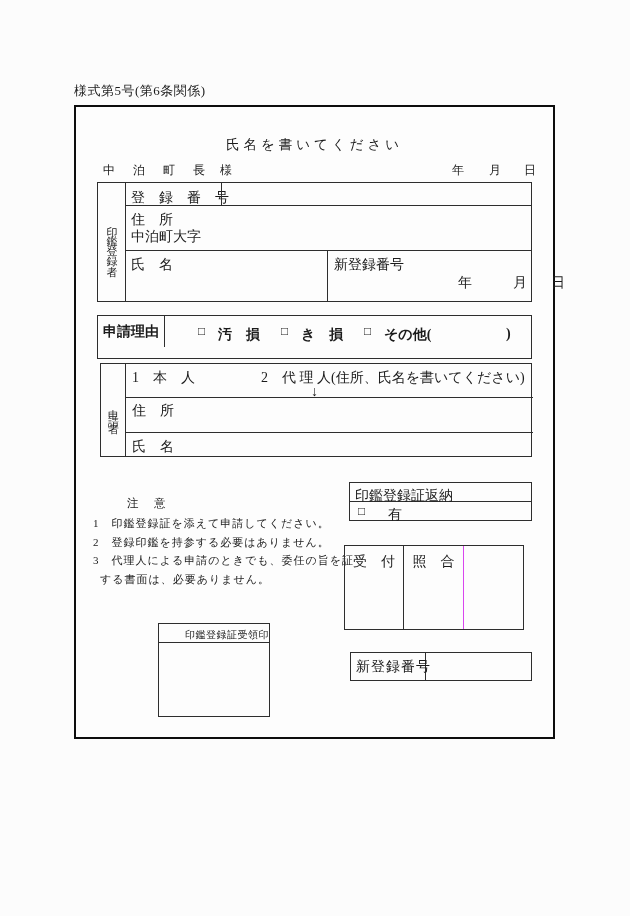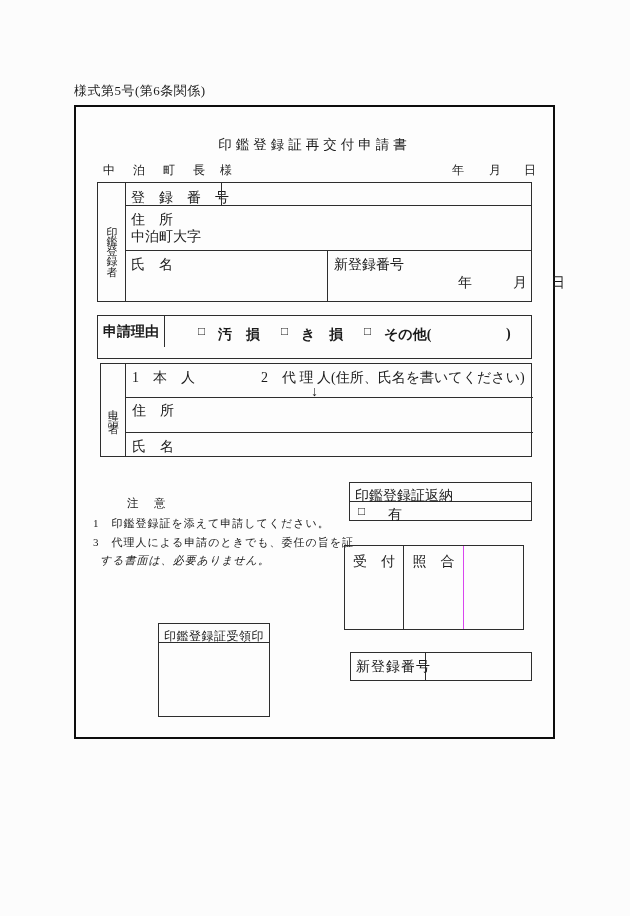--- a/index.html
+++ b/index.html
@@ -16,35 +16,35 @@
   .fs12{font-size:12px;line-height:1;}
   .outer-border{border:2px solid #0d0d0d;background:#fdfdfd;}
   .box{border:1px solid #2e2e2e;box-sizing:border-box;background:transparent;}
   .title{font-size:13.5px;letter-spacing:4px;text-align:center;white-space:nowrap;}
   .vcol{display:flex;align-items:center;justify-content:center;box-sizing:border-box;border-right:1px solid #2e2e2e;}
   .vtext{writing-mode:vertical-rl;text-orientation:upright;font-size:11px;white-space:nowrap;}
   .ls10{letter-spacing:10px;}
   .ls7{letter-spacing:7px;}
   .lbl{font-size:14px;white-space:nowrap;}
   .note-line{font-size:11px;letter-spacing:1px;line-height:18.5px;white-space:nowrap;}
-  .indent-half{padding-left:7px;font-style:italic;}
+  .indent-half{padding-left:7px;}
   .cb{font-size:12px;line-height:1;}
   .hdr-row{box-sizing:border-box;border-bottom:1px solid #2e2e2e;}
   .nowrap{white-space:nowrap;}
 </style>
 </head>
 <body>
 
 <div class="page">
 
   <div class="abs fs11 nowrap" style="left:74px;top:84px;letter-spacing:0.5px;">様式第5号(第6条関係)</div>
 
   <div class="abs outer-border" style="left:74px;top:105px;width:481px;height:634px;box-sizing:border-box;"></div>
 
-  <div class="abs title" style="left:74px;top:136px;width:481px;">印鑑登録証再交付申請書</div>
+  <div class="abs title" style="left:74px;top:136px;width:481px;">氏名を書いてください</div>
 
   <span class="abs fs12 nowrap" style="left:103px;top:164px;letter-spacing:3px;">中　泊　町　長</span>
   <span class="abs fs12" style="left:220px;top:164px;">様</span>
   <span class="abs fs12" style="left:452px;top:164px;">年</span>
   <span class="abs fs12" style="left:489px;top:164px;">月</span>
   <span class="abs fs12" style="left:524px;top:164px;">日</span>
 
   <div class="abs box" style="left:97px;top:182px;width:435px;height:120px;">
     <div class="vcol abs" style="left:0;top:0;width:28px;height:118px;">
       <span class="vtext ls10">印鑑登録者</span>
@@ -104,20 +104,21 @@
     </div>
 
     <div class="abs" style="left:25px;top:69px;width:407px;height:23px;">
       <span class="abs lbl" style="left:6px;top:5px;">氏　名</span>
     </div>
   </div>
 
   <div class="abs lbl" style="left:127px;top:496px;letter-spacing:2px;font-size:11.5px;">注　意</div>
   <div class="abs" style="left:93px;top:514px;width:262px;">
     <div class="note-line">1　印鑑登録証を添えて申請してください。</div>
+    <div class="note-line">2　登録印鑑を持参する必要はありません。</div>
     <div class="note-line">3　代理人による申請のときでも、委任の旨を証</div>
     <div class="note-line indent-half">する書面は、必要ありません。</div>
   </div>
 
   <div class="abs box" style="left:349px;top:482px;width:183px;height:39px;">
     <div class="abs hdr-row" style="left:0;top:0;width:181px;height:19px;">
       <span class="abs lbl" style="left:5px;top:4px;">印鑑登録証返納</span>
     </div>
     <div class="abs" style="left:0;top:19px;width:181px;height:18px;">
       <span class="abs cb" style="left:8px;top:3px;">□</span>
@@ -129,21 +130,21 @@
     <div class="abs" style="left:0;top:0;width:59px;height:83px;border-right:1px solid #2e2e2e;box-sizing:border-box;">
       <div class="lbl" style="text-align:center;padding-top:7px;">受　付</div>
     </div>
     <div class="abs" style="left:59px;top:0;width:60px;height:83px;border-right:1px solid #d946ef;box-sizing:border-box;">
       <div class="lbl" style="text-align:center;padding-top:7px;">照　合</div>
     </div>
   </div>
 
   <div class="abs box" style="left:158px;top:623px;width:112px;height:94px;">
     <div class="abs hdr-row" style="left:0;top:0;width:110px;height:19px;">
-      <div class="lbl" style="text-align:center;padding-top:4px;font-size:12px;letter-spacing:0.5px;">印鑑登録証受領印</div>
+      <div class="lbl" style="text-align:right;padding-top:4px;font-size:10px;letter-spacing:0.5px;">印鑑登録証受領印</div>
     </div>
     <div class="abs" style="left:0;top:19px;width:110px;height:73px;"></div>
   </div>
 
   <div class="abs box" style="left:350px;top:652px;width:182px;height:29px;">
     <div class="abs" style="left:0;top:0;width:75px;height:27px;border-right:1px solid #2e2e2e;box-sizing:border-box;display:flex;align-items:center;">
       <span class="lbl" style="padding-left:5px;letter-spacing:1px;">新登録番号</span>
     </div>
     <div class="abs" style="left:75px;top:0;width:105px;height:27px;"></div>
   </div>

